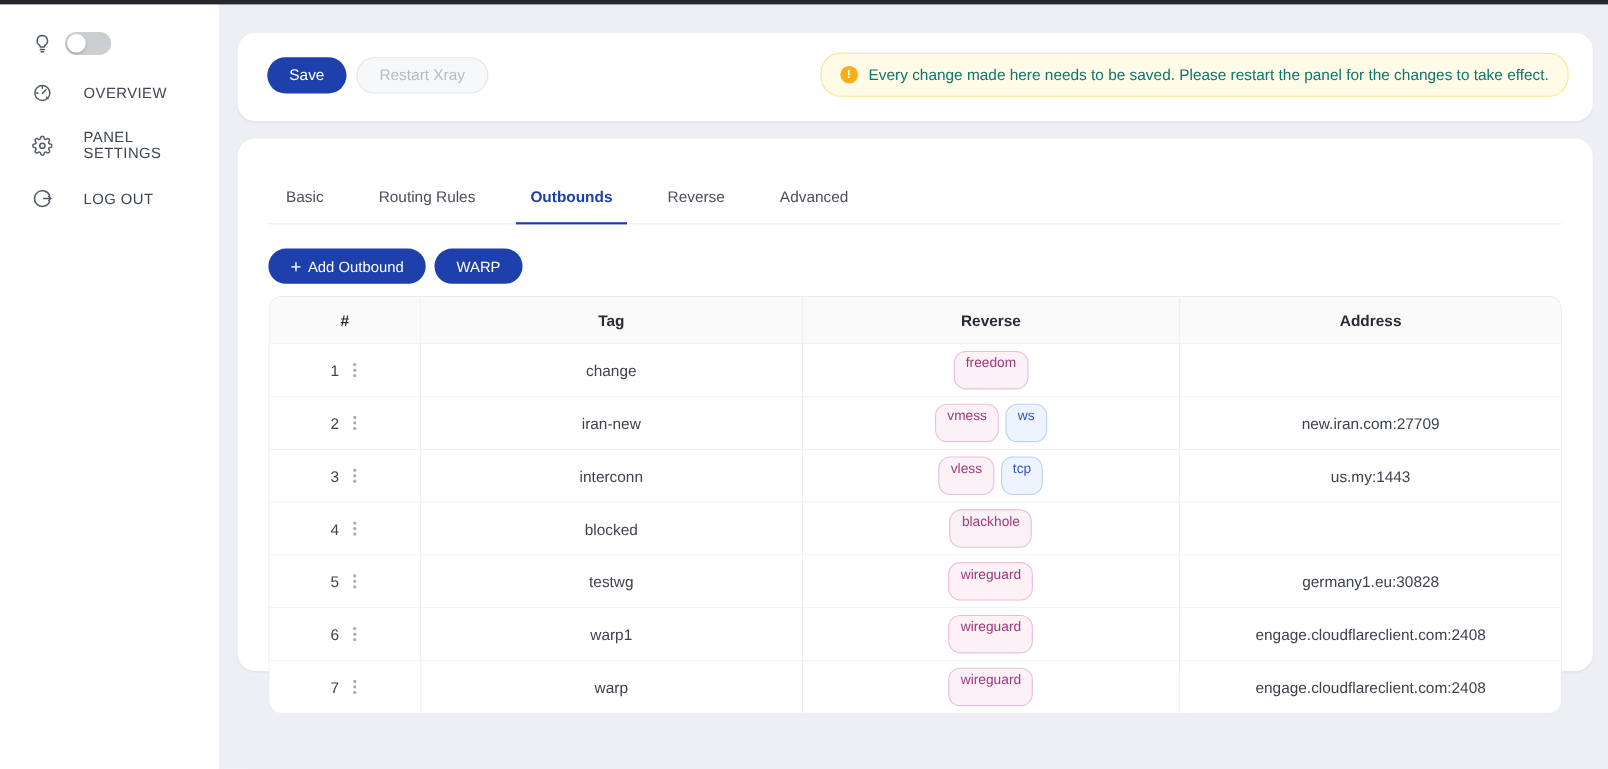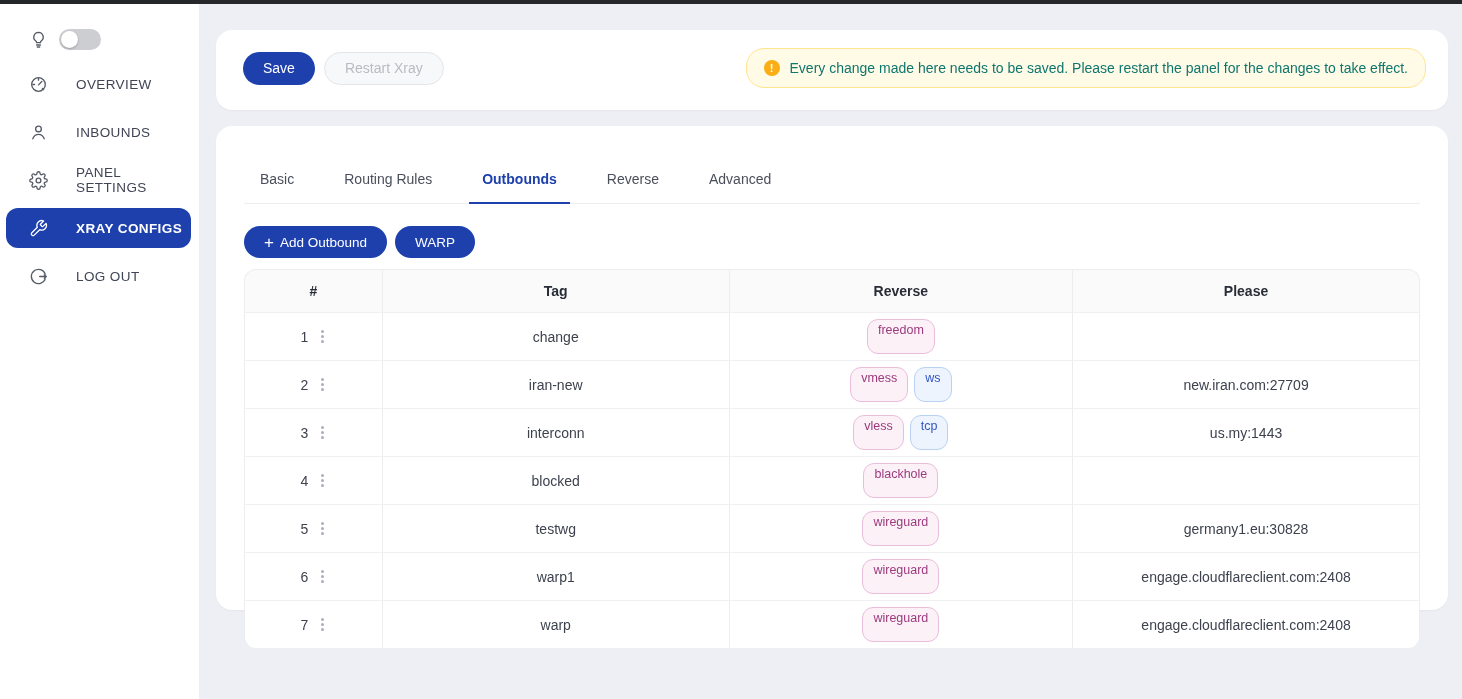--- a/index.html
+++ b/index.html
@@ -184,42 +184,25 @@
               <path d="M12 4.5v2"></path>
               <path d="M5 12h2"></path>
               <path d="M17 17l1.4 1.4"></path>
             </svg>
           </span>
           <span class="label">OVERVIEW</span>
         </div>
         <div class="side-item">
           <span class="sicon">
             <svg width="19" height="19" viewBox="0 0 24 24" fill="none" stroke="currentColor" stroke-width="1.7" stroke-linecap="round" stroke-linejoin="round">
-              <circle cx="12" cy="7.5" r="3.6"></circle>
-              <path d="M4.8 20c1.4-4 4.2-5.6 7.2-5.6s5.8 1.6 7.2 5.6"></path>
-            </svg>
-          </span>
-          <span class="label">INBOUNDS</span>
-        </div>
-        <div class="side-item">
-          <span class="sicon">
-            <svg width="19" height="19" viewBox="0 0 24 24" fill="none" stroke="currentColor" stroke-width="1.7" stroke-linecap="round" stroke-linejoin="round">
               <circle cx="12" cy="12" r="3"></circle>
               <path d="M19.4 15a1.65 1.65 0 0 0 .33 1.82l.06.06a2 2 0 0 1 0 2.83 2 2 0 0 1-2.83 0l-.06-.06a1.65 1.65 0 0 0-1.82-.33 1.65 1.65 0 0 0-1 1.51V21a2 2 0 0 1-2 2 2 2 0 0 1-2-2v-.09A1.65 1.65 0 0 0 9 19.4a1.65 1.65 0 0 0-1.82.33l-.06.06a2 2 0 0 1-2.83 0 2 2 0 0 1 0-2.83l.06-.06a1.65 1.65 0 0 0 .33-1.82 1.65 1.65 0 0 0-1.51-1H3a2 2 0 0 1-2-2 2 2 0 0 1 2-2h.09A1.65 1.65 0 0 0 4.6 9a1.65 1.65 0 0 0-.33-1.82l-.06-.06a2 2 0 0 1 0-2.83 2 2 0 0 1 2.83 0l.06.06a1.65 1.65 0 0 0 1.82.33H9a1.65 1.65 0 0 0 1-1.51V3a2 2 0 0 1 2-2 2 2 0 0 1 2 2v.09a1.65 1.65 0 0 0 1 1.51 1.65 1.65 0 0 0 1.82-.33l.06-.06a2 2 0 0 1 2.83 0 2 2 0 0 1 0 2.83l-.06.06a1.65 1.65 0 0 0-.33 1.82V9a1.65 1.65 0 0 0 1.51 1H21a2 2 0 0 1 2 2 2 2 0 0 1-2 2h-.09a1.65 1.65 0 0 0-1.51 1z"></path>
             </svg>
           </span>
           <span class="label">PANEL SETTINGS</span>
-        </div>
-        <div class="side-item active">
-          <span class="sicon">
-            <svg width="19" height="19" viewBox="0 0 24 24" fill="none" stroke="currentColor" stroke-width="1.7" stroke-linecap="round" stroke-linejoin="round">
-              <path d="M14.7 6.3a1 1 0 0 0 0 1.4l1.6 1.6a1 1 0 0 0 1.4 0l3.77-3.77a6 6 0 0 1-7.94 7.94l-6.91 6.91a2.12 2.12 0 0 1-3-3l6.91-6.91a6 6 0 0 1 7.94-7.94l-3.76 3.76z"></path>
-            </svg>
-          </span>
-          <span class="label">XRAY CONFIGS</span>
         </div>
         <div class="side-item">
           <span class="sicon">
             <svg width="19" height="19" viewBox="0 0 24 24" fill="none" stroke="currentColor" stroke-width="1.7" stroke-linecap="round" stroke-linejoin="round">
               <path d="M20.49 15a9 9 0 1 1 0-6"></path>
               <path d="M13.5 12h8"></path>
               <path d="M19.3 9.7l2.3 2.3-2.3 2.3"></path>
             </svg>
           </span>
           <span class="label">LOG OUT</span>
@@ -252,21 +235,21 @@
           <span>Add Outbound</span>
         </button>
         <button class="btn primary">WARP</button>
       </div>
       <table class="tbl">
         <thead>
           <tr>
               <th style="width:11.8%">#</th>
               <th style="width:29.5%">Tag</th>
               <th style="width:29.2%">Reverse</th>
-              <th style="width:29.5%">Please</th>
+              <th style="width:29.5%">Address</th>
             </tr>
         </thead>
         <tbody>
             <tr>
               <td><span class="numwrap">
                   <span>1</span>
                   <span class="kebab">
                     <i></i>
                     <i></i>
                     <i></i>

